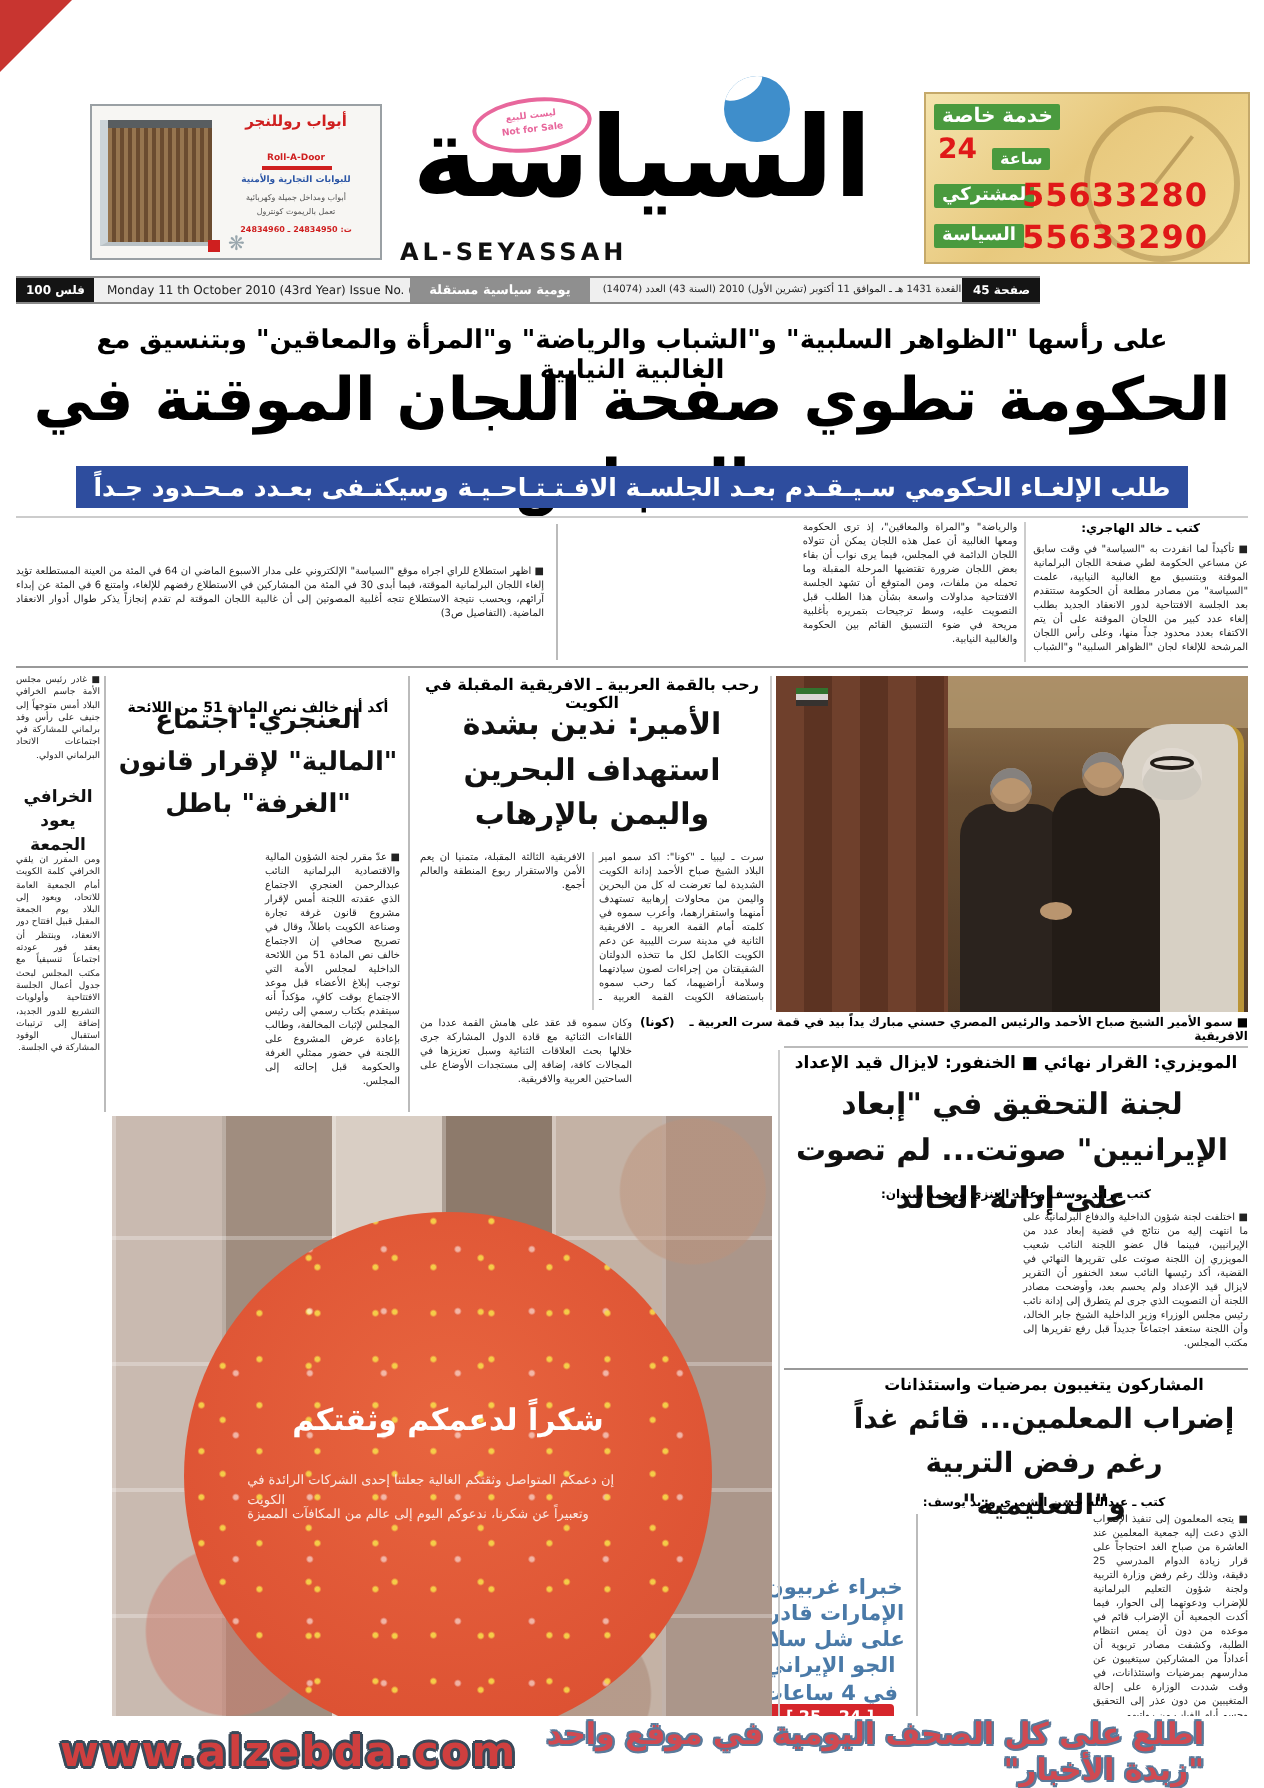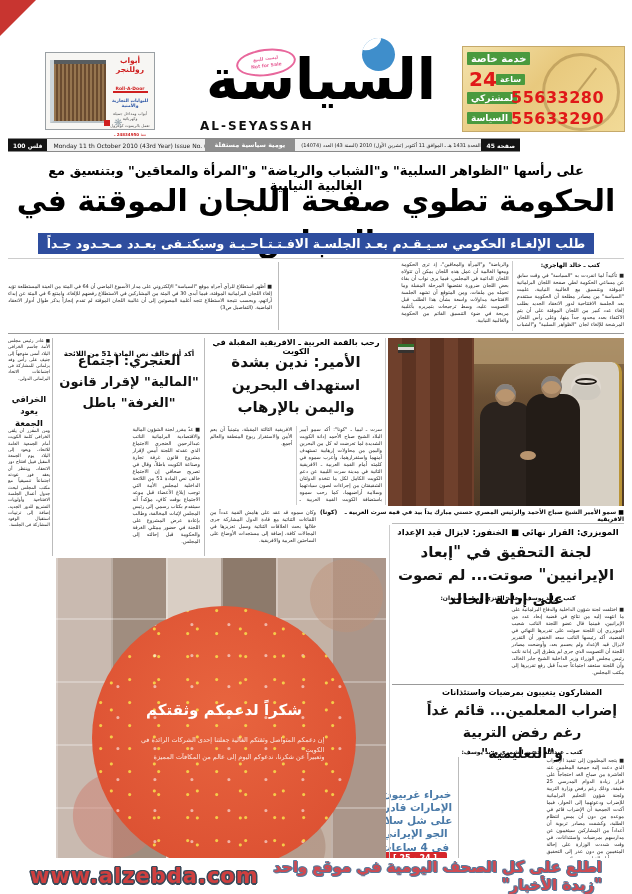--- a/index.html
+++ b/index.html
@@ -3,21 +3,21 @@
 <meta charset="utf-8">
 <style>
   *{margin:0;padding:0;box-sizing:border-box}
   html,body{background:#fff}
   .page{position:relative;width:632px;height:894px;margin:0 auto;background:#fff;
         font-family:"DejaVu Sans",sans-serif;direction:rtl;overflow:hidden;color:#111}
   .abs{position:absolute}
   
   .corner{left:0;top:0;width:0;height:0;border-top:36px solid #c83530;border-right:36px solid transparent}
   
-  .left-ad{left:45px;top:52px;width:110px;height:78px;border:1px solid #9aa0a4;background:#f7f6f3}
+  .left-ad{left:45px;top:52px;width:146px;height:78px;border:1px solid #9aa0a4;background:#f7f6f3}
   .door{position:absolute;left:4px;top:7px;width:56px;height:63px;
         background:repeating-linear-gradient(90deg,#96754f 0 2px,#6b4c30 2px 4px);
         border-left:4px solid #ccd4d8;border-bottom:2px solid #b9c1c5;box-shadow:inset 0 4px 0 #585d60}
   .left-ad-text{position:absolute;left:62px;right:2px;top:3px;text-align:center;line-height:1.25}
   .lad-title{color:#cf1f1f;font-weight:bold;font-size:7.5px}
   .lad-brand{color:#cf1f1f;font-size:4.5px;font-weight:bold;border-bottom:2px solid #cf1f1f;display:inline-block;padding:0 3px;direction:ltr}
   .lad-sub{color:#2b55a5;font-weight:bold;font-size:4.5px;margin-top:3px}
   .lad-line{color:#555;font-size:4px;margin-top:2px}
   .lad-phone{color:#cf1f1f;font-size:4px;margin-top:4px;font-weight:bold}
   .red-chip{position:absolute;left:58px;bottom:3px;width:6px;height:6px;background:#cf1f1f}
@@ -30,21 +30,21 @@
   .stamp{left:236px;top:49px;width:60px;height:27px;border:2px solid #e8679c;border-radius:50%;
          transform:rotate(-7deg);color:#e8679c;font-size:4.6px;font-weight:bold;text-align:center;
          display:flex;flex-direction:column;justify-content:center;line-height:1.4;background:#fff}
   .right-ad{left:462px;top:46px;width:163px;height:86px;border:1px solid #c5a96a;direction:ltr;
             background:linear-gradient(135deg,#f4e3ad 0%,#e8c97e 45%,#f1da97 100%);overflow:hidden}
   .right-ad::before{content:"";position:absolute;right:4px;top:6px;width:72px;height:72px;
             border:3px solid rgba(125,90,35,.32);border-radius:50%}
   .watch-hand{position:absolute;right:36px;top:18px;width:2px;height:30px;background:rgba(125,90,35,.4);transform:rotate(38deg)}
   .green-box{background:#4a9a3e;color:#fff;font-weight:bold;padding:1px 4px;display:inline-block;border-radius:1px}
   .rad-r1{position:absolute;left:4px;top:5px;font-size:10px}
-  .rad-24{position:absolute;left:6px;top:20px;color:#e01818;font-weight:bold;font-size:20px}
+  .rad-24{position:absolute;left:6px;top:20px;color:#e01818;font-weight:bold;font-size:14px}
   .rad-hour{position:absolute;left:33px;top:27px;font-size:8px}
   .rad-l3{position:absolute;left:4px;top:45px;font-size:9px}
   .rad-l4{position:absolute;left:4px;top:65px;font-size:9px}
   .rad-num{position:absolute;color:#e01818;font-weight:bold;font-size:16px;letter-spacing:.5px}
   .rad-n3{left:48px;top:41px}
   .rad-n4{left:48px;top:62px}
   
   .dateline{left:8px;top:138px;width:512px;height:14px;background:#efefef;border-top:1px solid #8a8a8a;
             border-bottom:1px solid #8a8a8a;display:flex;align-items:stretch;direction:ltr}
   .dl-box{background:#141414;color:#fff;font-size:6px;font-weight:bold;display:flex;align-items:center;padding:0 5px;white-space:nowrap}
@@ -125,21 +125,21 @@
       repeating-linear-gradient(90deg, #c9bab0 0 55px, #a08d7f 55px 110px, #d9cec4 110px 165px, #8d7a6b 165px 220px, #c4b2a5 220px 275px, #ab968a 275px 330px),
       linear-gradient(180deg,#cfc2b5,#b1a093)}
   .circle-ad{position:absolute;left:36px;top:48px;width:264px;height:264px;border-radius:50%;
       background:
         radial-gradient(circle at 30% 20%, rgba(247,216,74,.9) 1px, transparent 2px),
         radial-gradient(circle at 70% 60%, rgba(255,255,255,.55) 1px, transparent 2px),
         radial-gradient(circle at 45% 85%, rgba(247,216,74,.9) 1px, transparent 2px),
         radial-gradient(circle at 50% 40%, #e8653f, #dd5233 75%);
       background-size:29px 23px,37px 31px,43px 27px,100% 100%}
   .circle-title{position:absolute;left:0;right:0;top:95px;text-align:center;color:#fff;font-weight:bold;font-size:15px}
-  .circle-line{position:absolute;left:12%;right:12%;text-align:right;color:#fbe9e2;font-size:6.5px;line-height:1.5}
+  .circle-line{position:absolute;left:12%;right:12%;text-align:left;color:#fbe9e2;font-size:6.5px;line-height:1.5}
   .cl1{top:130px}.cl2{top:147px}
   
   .footer{left:0;top:858px;width:632px;height:36px;display:flex;align-items:center;
           justify-content:space-between;padding:2px 30px;direction:ltr;background:#fff}
   .f-url{font-size:21px;font-weight:bold;letter-spacing:1px;color:#cf3f3f;
          text-shadow:-1.5px 0 #3a4a5a,1.5px 0 #3a4a5a,0 -1.5px #3a4a5a,0 1.5px #3a4a5a,-1px -1px #3a4a5a,1px 1px #3a4a5a,-1px 1px #3a4a5a,1px -1px #3a4a5a}
   .f-ar{font-size:15px;font-weight:bold;color:#d04a52;direction:rtl;
         text-shadow:-1.2px 0 #5a7b9c,1.2px 0 #5a7b9c,0 -1.2px #5a7b9c,0 1.2px #5a7b9c,-1px -1px #5a7b9c,1px 1px #5a7b9c}
 </style>
 </head>

